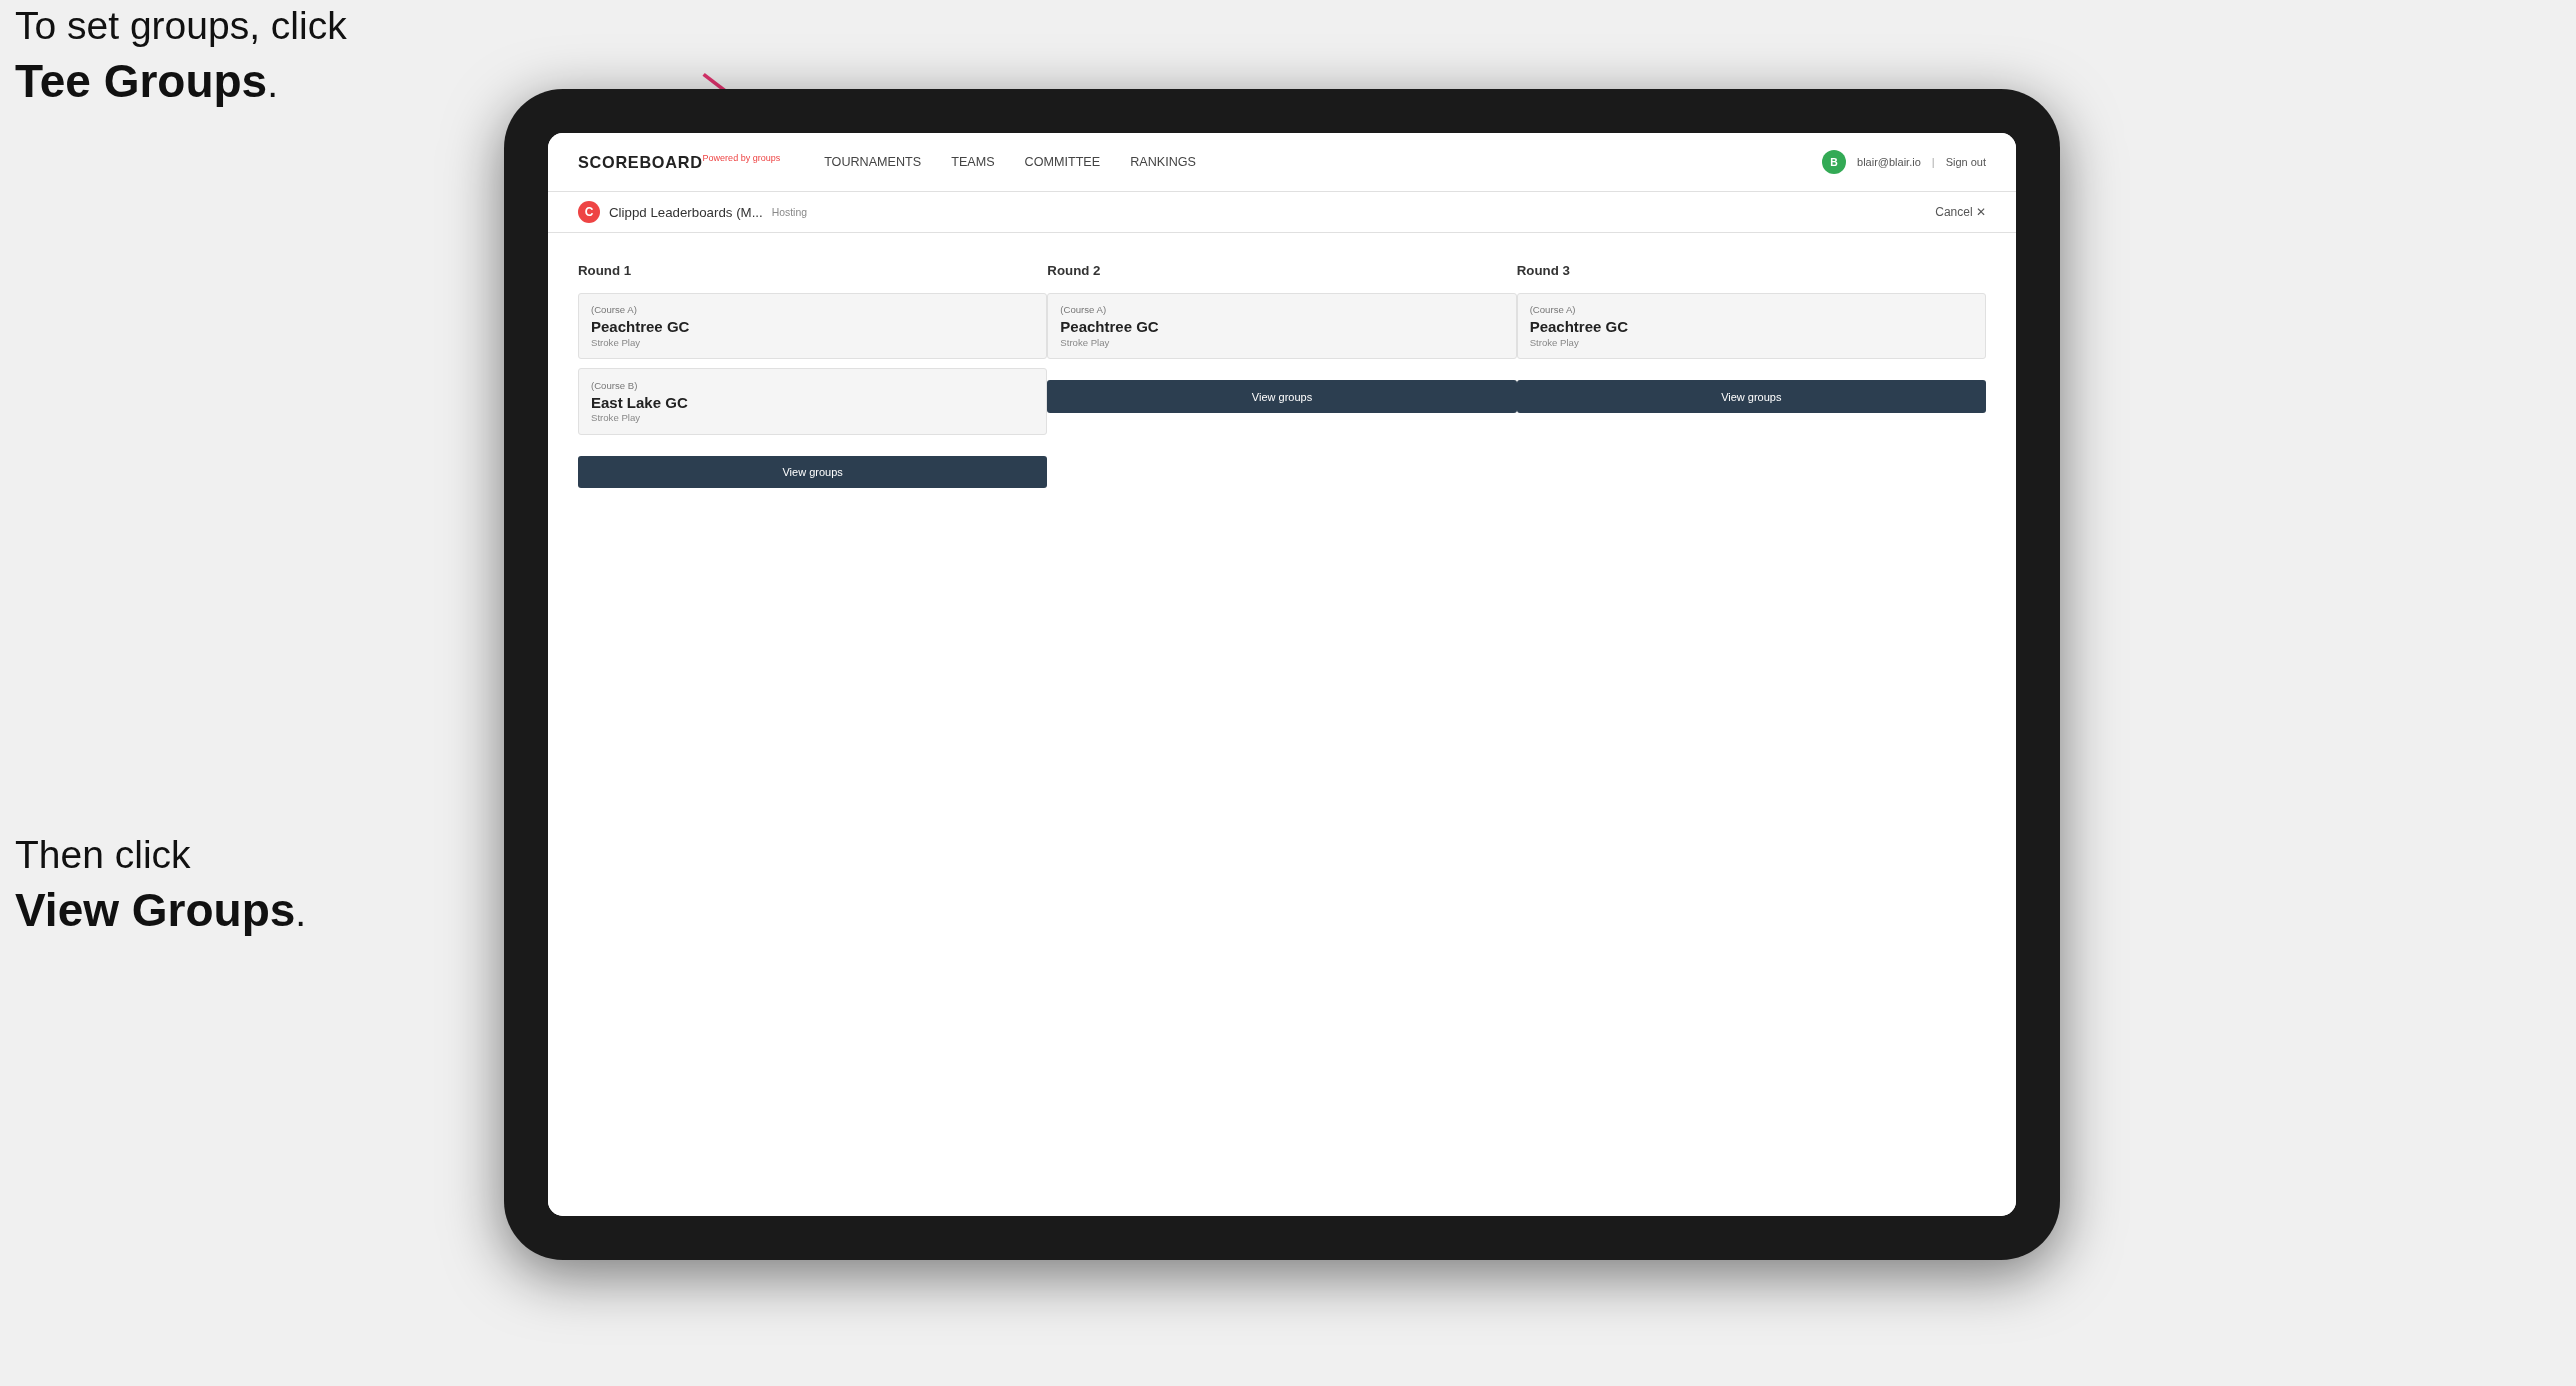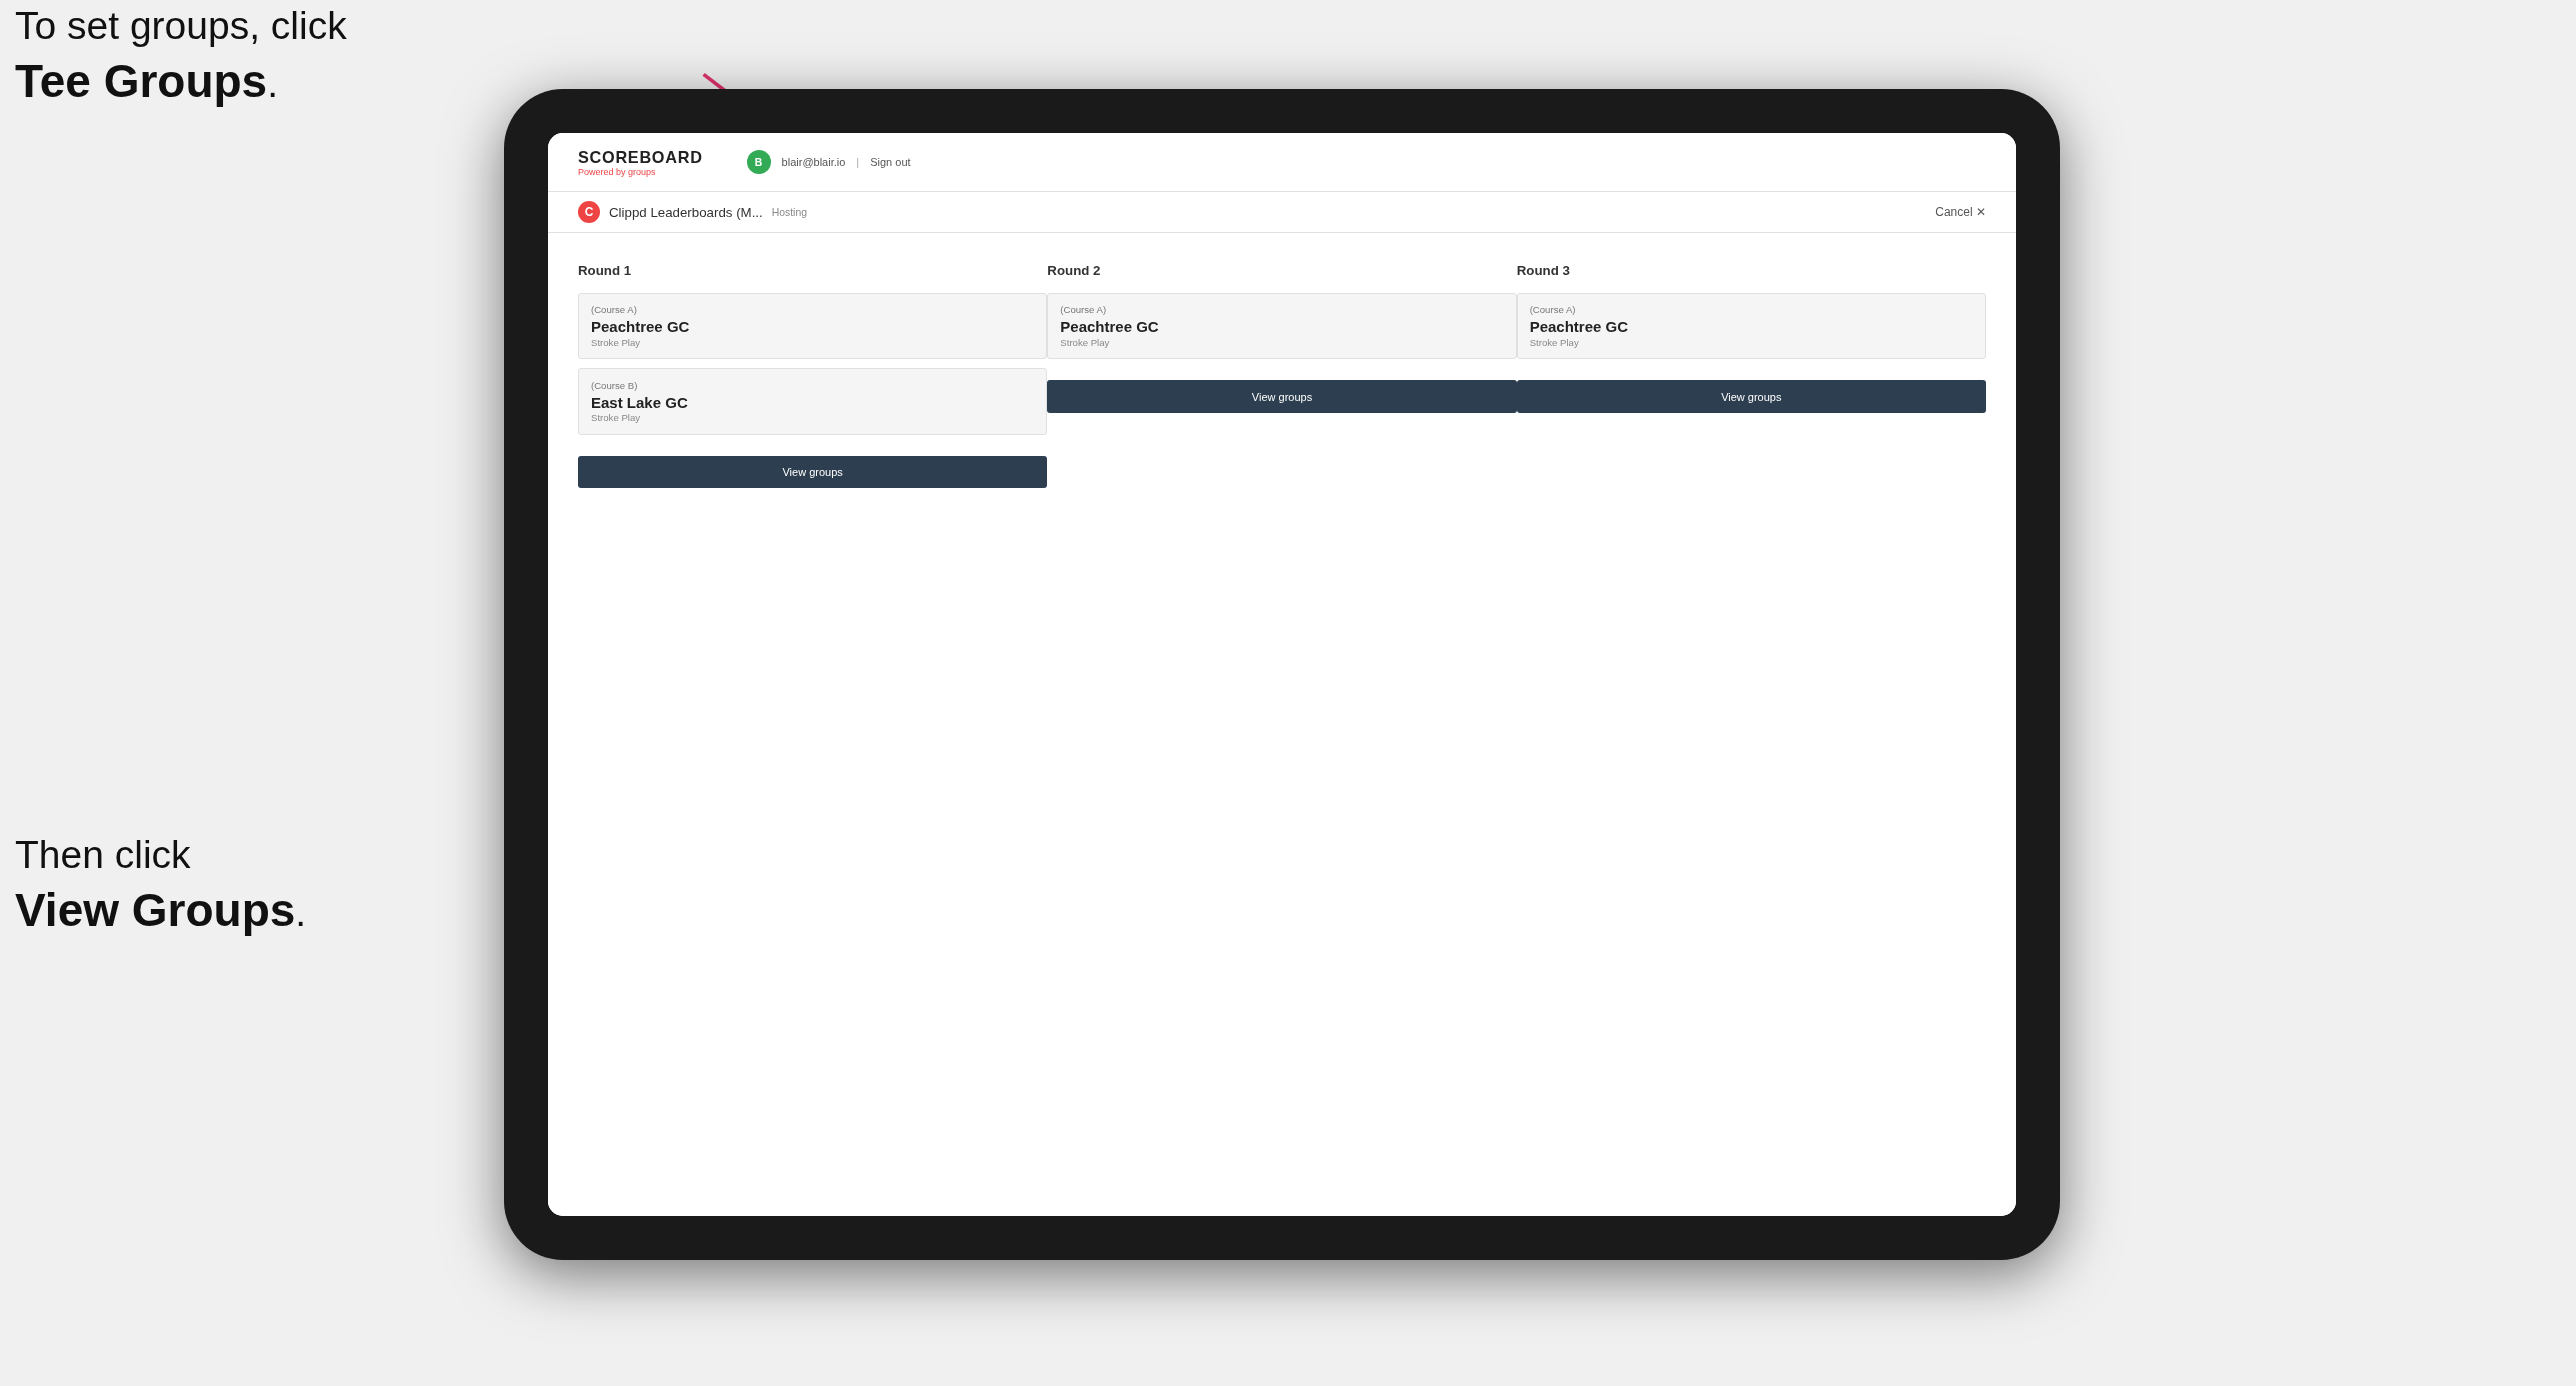--- a/index.html
+++ b/index.html
@@ -69,21 +69,21 @@
       border-bottom: 0.7px solid #e0e0e0;
       padding: 0 30px;
       display: flex;
       align-items: center;
       height: 59px;
       flex-shrink: 0;
     }
 
     .logo-area {
       display: flex;
-      flex-direction: column;
+      flex-direction: row;
       margin-right: 44px;
     }
 
     .logo-text {
       font-size: 16.3px;
       font-weight: 900;
       letter-spacing: 0.7px;
       color: #222;
     }
 
@@ -311,20 +311,26 @@
   <line x1="200" y1="10" x2="30" y2="150" stroke="#e0336e" stroke-width="5" marker-end="url(#arrowhead2)"></line>
 </svg>
 
 <div class="tablet">
   <div class="tablet-screen">
 
     <div class="top-nav">
       <div class="logo-area">
         <span class="logo-text">SCOREBOARD</span>
         <span class="logo-sub">Powered by groups</span>
+      </div>
+      <div class="nav-links">
+        <span class="nav-link">TOURNAMENTS</span>
+        <span class="nav-link">TEAMS</span>
+        <span class="nav-link">COMMITTEE</span>
+        <span class="nav-link">RANKINGS</span>
       </div>
       <div class="nav-right">
         <div class="user-avatar">B</div>
         <span>blair@blair.io</span>
         <span style="color:#aaa;">|</span>
         <span style="cursor:pointer; color:#555;">Sign out</span>
       </div>
     </div>
 
     <div class="sub-header">

